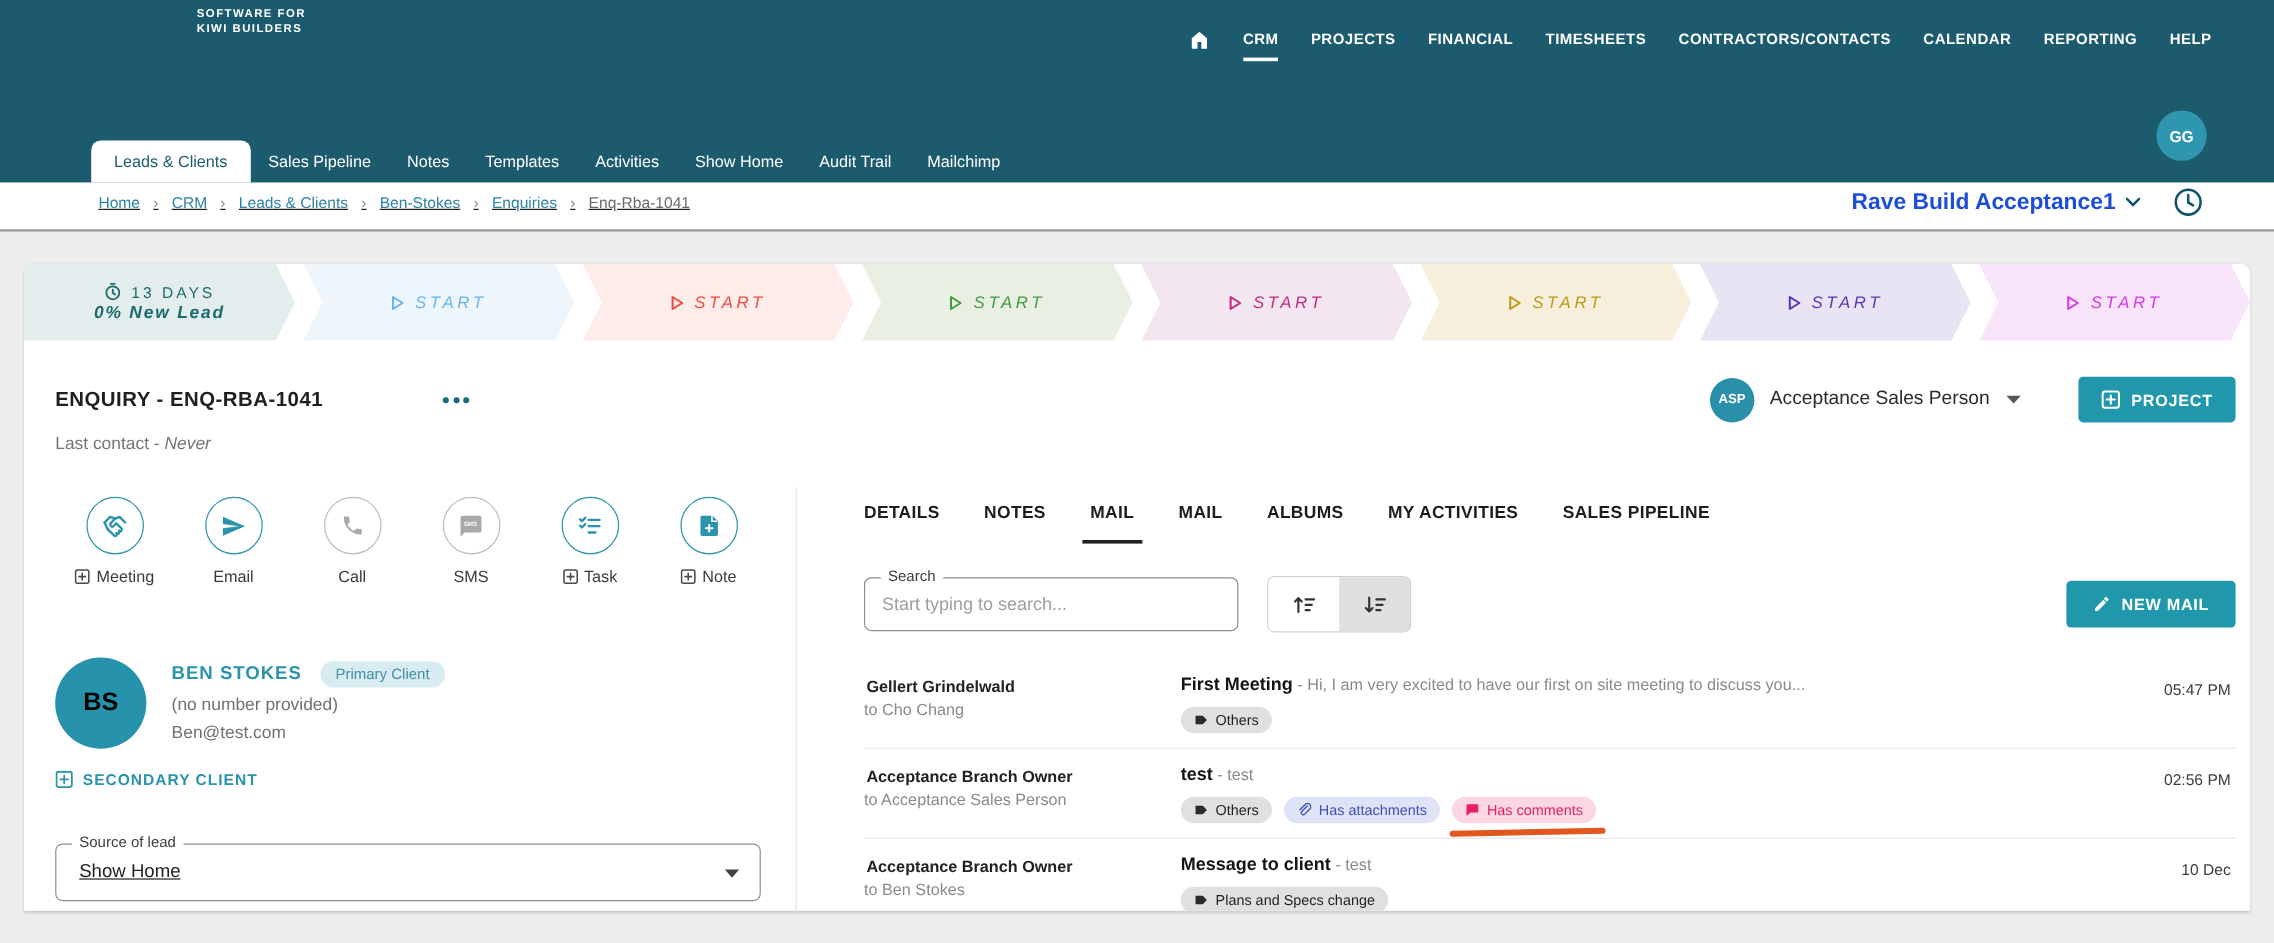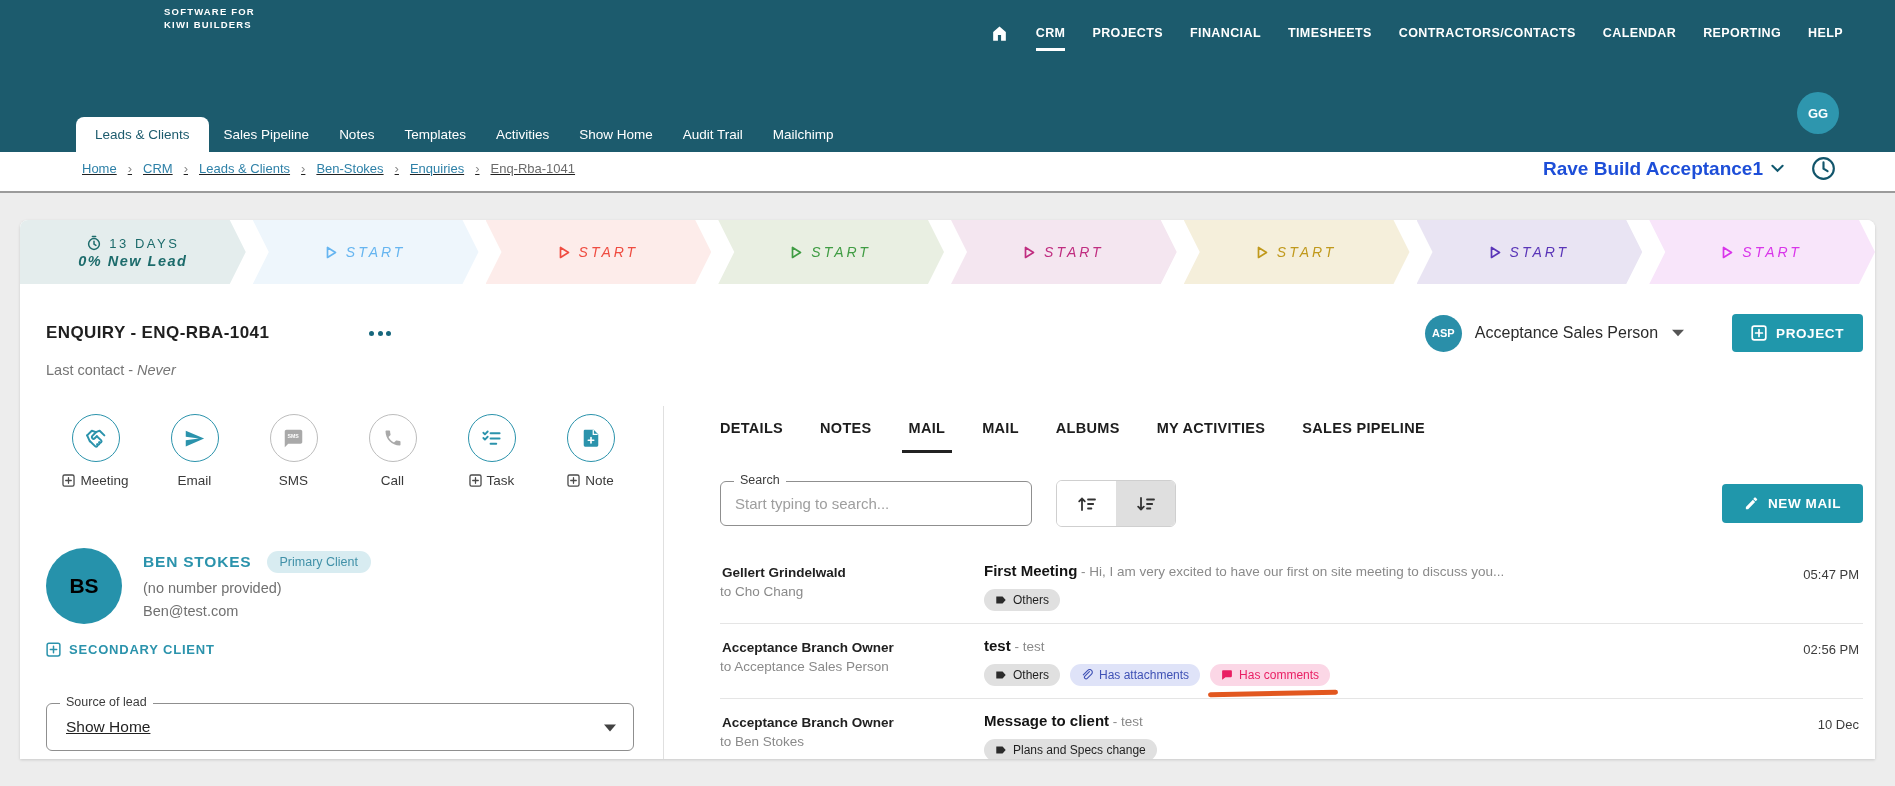--- a/index.html
+++ b/index.html
@@ -320,37 +320,37 @@
                 <svg width="21" height="21" viewBox="0 0 24 24" fill="currentColor">
                   <path d="M2.01 21 23 12 2.01 3 2 10l15 2-15 2z"></path>
                 </svg>
               </span>
             <span class="action-label">
                 <span>Email</span>
               </span>
           </div>
           <div class="action muted">
             <span class="action-circle">
+                <svg width="20" height="20" viewBox="0 0 24 24" fill="currentColor">
+                  <path d="M6.62 10.79c1.44 2.83 3.76 5.14 6.59 6.59l2.2-2.21c.27-.27.67-.36 1.02-.24 1.12.37 2.33.57 3.57.57.55 0 1 .45 1 1V20c0 .55-.45 1-1 1-9.39 0-17-7.61-17-17 0-.55.45-1 1-1h3.5c.55 0 1 .45 1 1 0 1.25.2 2.45.57 3.57.11.35.03.74-.25 1.02l-2.2 2.2z"></path>
+                </svg>
+              </span>
+            <span class="action-label">
+                <span>Call</span>
+              </span>
+          </div>
+          <div class="action muted">
+            <span class="action-circle">
                 <svg width="21" height="21" viewBox="0 0 24 24">
                   <path fill="currentColor" d="M20 2H4c-1.1 0-2 .9-2 2v18l4-4h14c1.1 0 2-.9 2-2V4c0-1.1-.9-2-2-2z"></path>
                   <text x="5" y="11.5" font-size="6" font-weight="bold" fill="#fff" font-family="Liberation Sans, sans-serif">SMS</text>
                 </svg>
               </span>
             <span class="action-label">
                 <span>SMS</span>
-              </span>
-          </div>
-          <div class="action muted">
-            <span class="action-circle">
-                <svg width="20" height="20" viewBox="0 0 24 24" fill="currentColor">
-                  <path d="M6.62 10.79c1.44 2.83 3.76 5.14 6.59 6.59l2.2-2.21c.27-.27.67-.36 1.02-.24 1.12.37 2.33.57 3.57.57.55 0 1 .45 1 1V20c0 .55-.45 1-1 1-9.39 0-17-7.61-17-17 0-.55.45-1 1-1h3.5c.55 0 1 .45 1 1 0 1.25.2 2.45.57 3.57.11.35.03.74-.25 1.02l-2.2 2.2z"></path>
-                </svg>
-              </span>
-            <span class="action-label">
-                <span>Call</span>
               </span>
           </div>
           <div class="action">
             <span class="action-circle">
                 <svg width="21" height="21" viewBox="0 0 22 22" fill="none" stroke="currentColor" stroke-width="2" stroke-linecap="round" stroke-linejoin="round">
                   <path d="M10 5.5h9.5M10 11h9.5M10 16.5h6"></path>
                   <path d="m2.5 5 1.6 1.6L7 3.7M2.5 10.5l1.6 1.6L7 9.2"></path>
                 </svg>
               </span>
             <span class="action-label">

